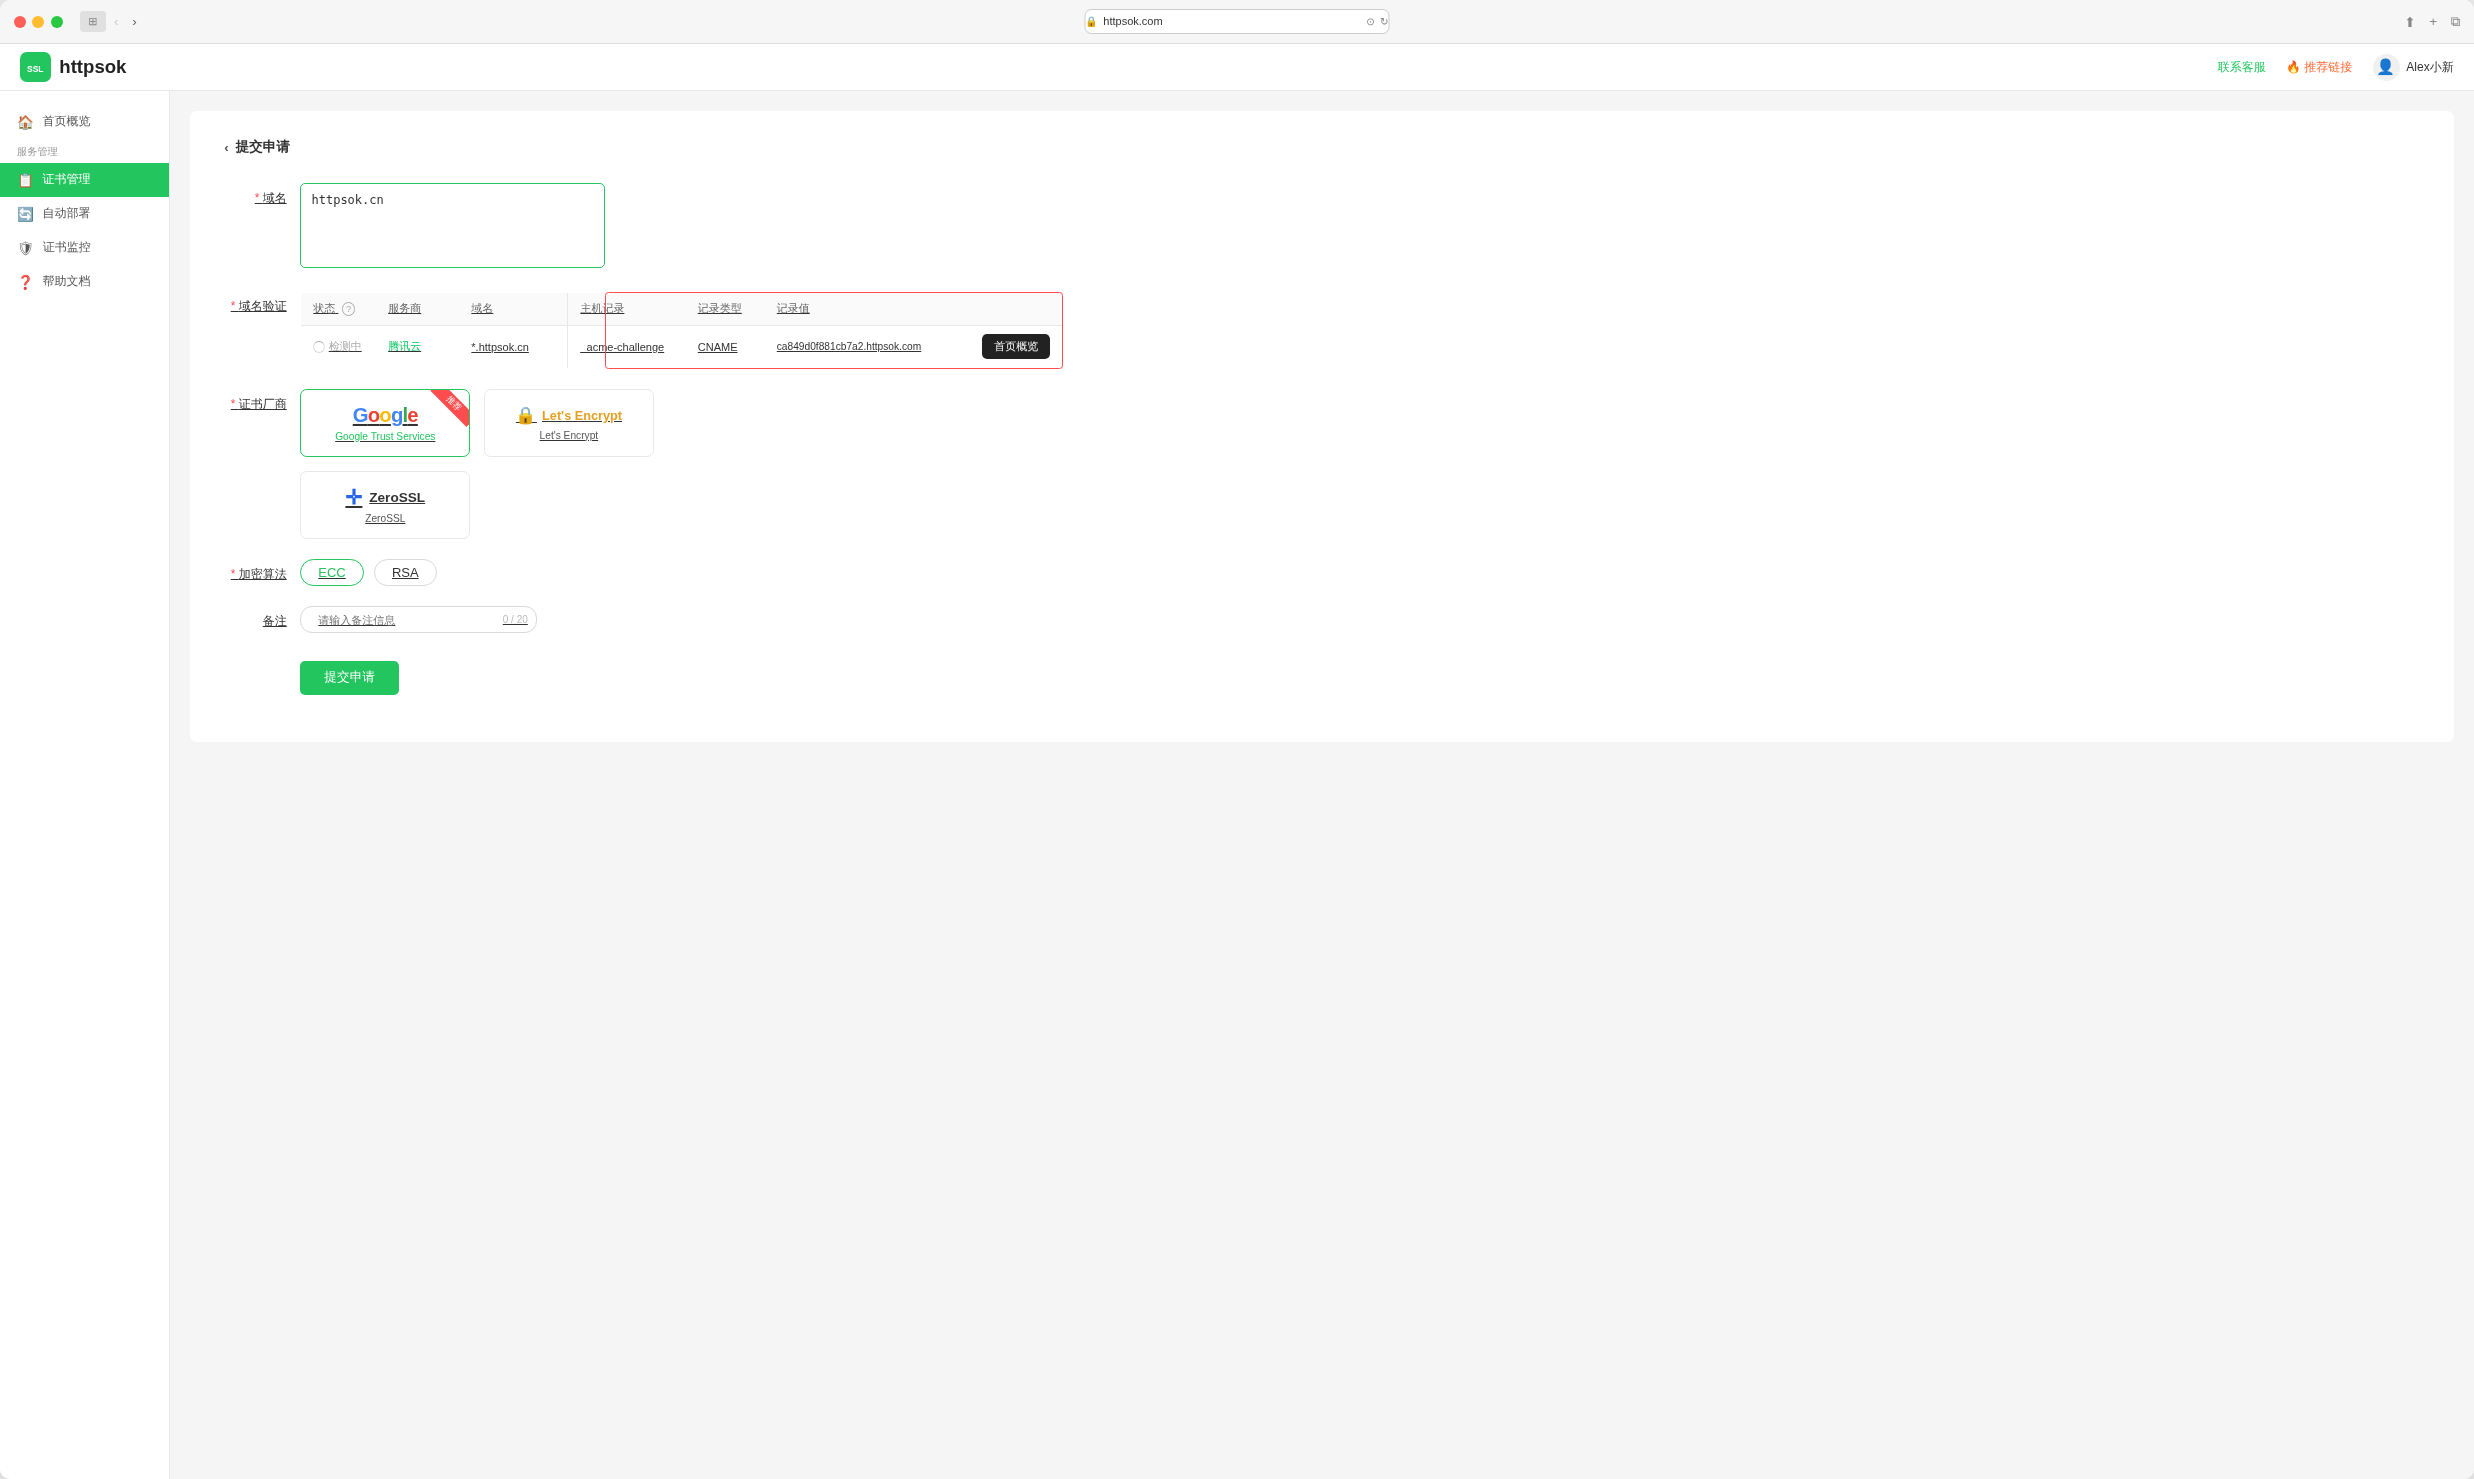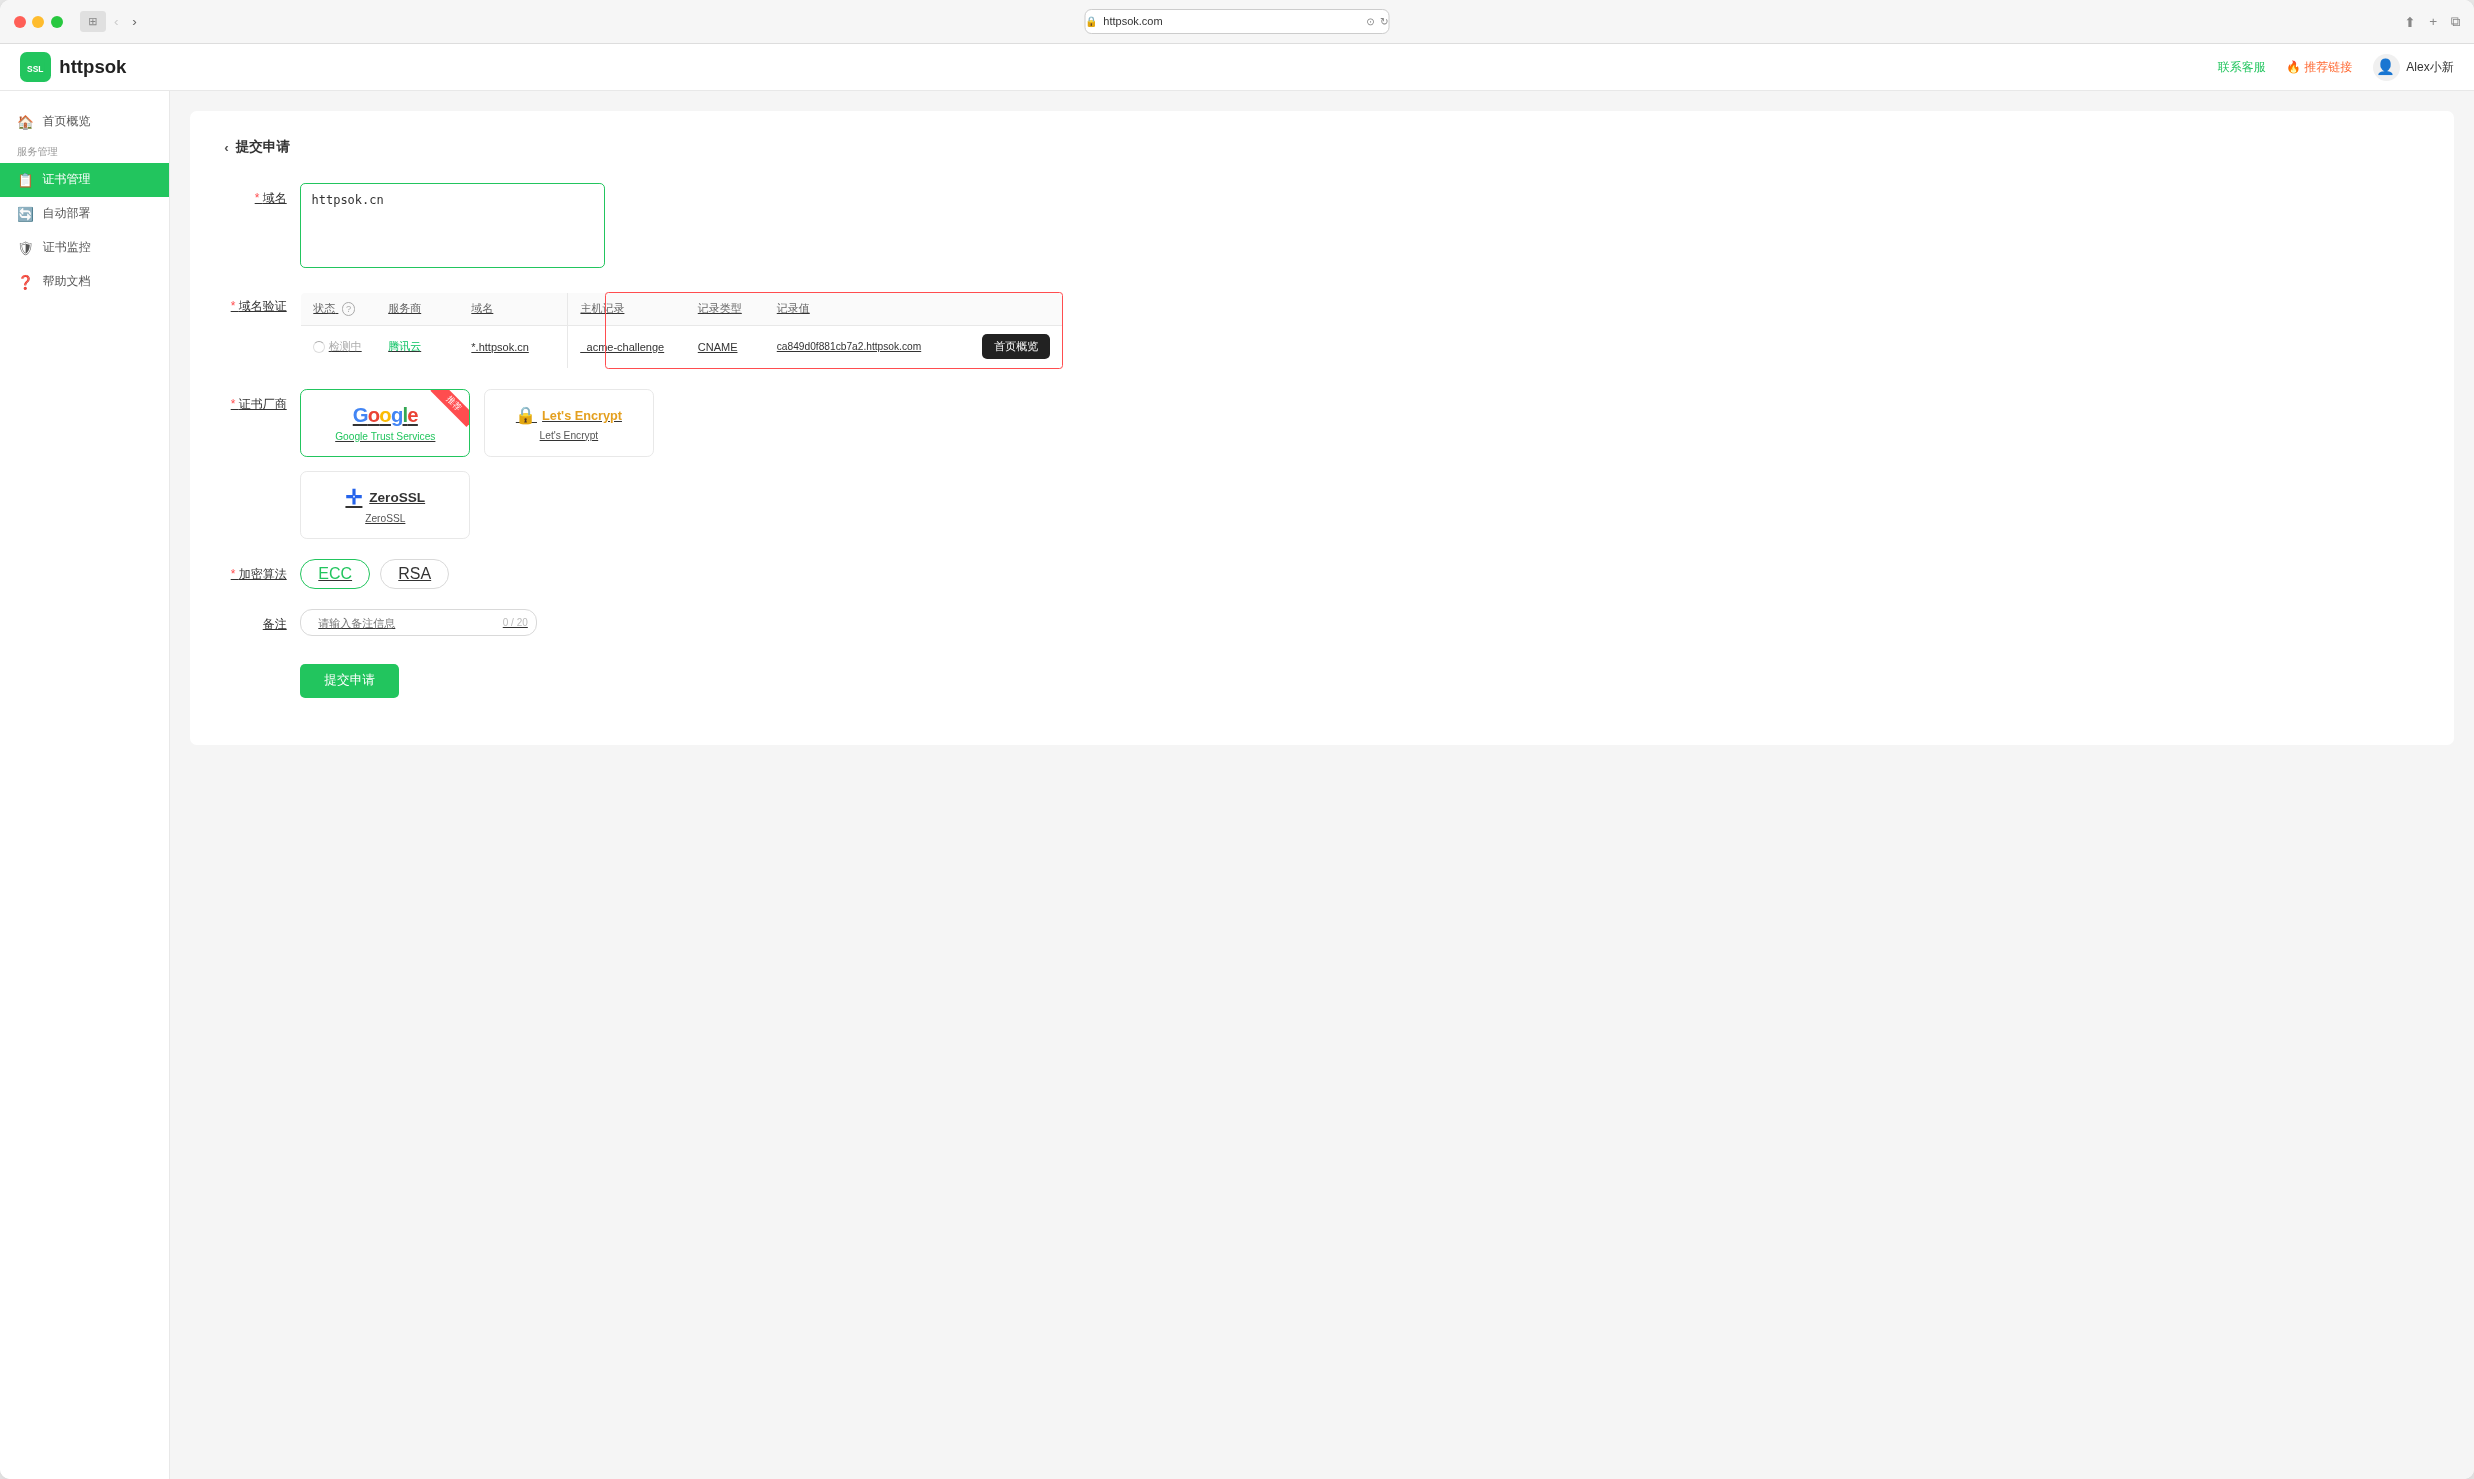--- a/index.html
+++ b/index.html
@@ -93,21 +93,21 @@
     .le-icon { font-size: 17px; }
     .le-text { font-size: 12.7px; font-weight: 600; color: #e4a020; }
 
     
     .zerossl-logo { display: flex; align-items: center; gap: 6.8px; }
     .zerossl-icon { color: #2563eb; font-size: 18.6px; font-weight: bold; }
     .zerossl-text { font-size: 13.6px; font-weight: 600; color: #333; }
 
     
     .enc-btns { display: flex; gap: 10.2px; }
-    .enc-btn { padding: 5.1px 17px; border-radius: 17px; font-size: 16px; cursor: pointer; border: 1.3px solid #22c55e; background: #fff; color: #22c55e; }
+    .enc-btn { padding: 5.1px 17px; border-radius: 17px; font-size: 13px; cursor: pointer; border: 1.3px solid #22c55e; background: #fff; color: #22c55e; }
     .enc-btn.selected { background: #fff; color: #22c55e; border: 1.3px solid #22c55e; font-weight: 500; }
     .enc-btn:not(.selected) { border-color: #d9d9d9; color: #333; }
     .remark-input-field { border: 0.8px solid #d9d9d9; border-radius: 3.4px; padding: 5.1px 8.5px; font-size: 11px; color: #bbb; width: 237px; outline: none; }
 
     
     .submit-btn { background: #22c55e; color: #fff; border: none; border-radius: 5.1px; padding: 8.5px 24px; font-size: 12.7px; cursor: pointer; margin-top: 6.8px; }
 
     
     .q-icon { display: inline-flex; align-items: center; justify-content: center; width: 13.6px; height: 13.6px; border-radius: 50%; border: 0.8px solid #aaa; color: #aaa; font-size: 9.3px; cursor: pointer; margin-left: 3.4px; }
   </style>

